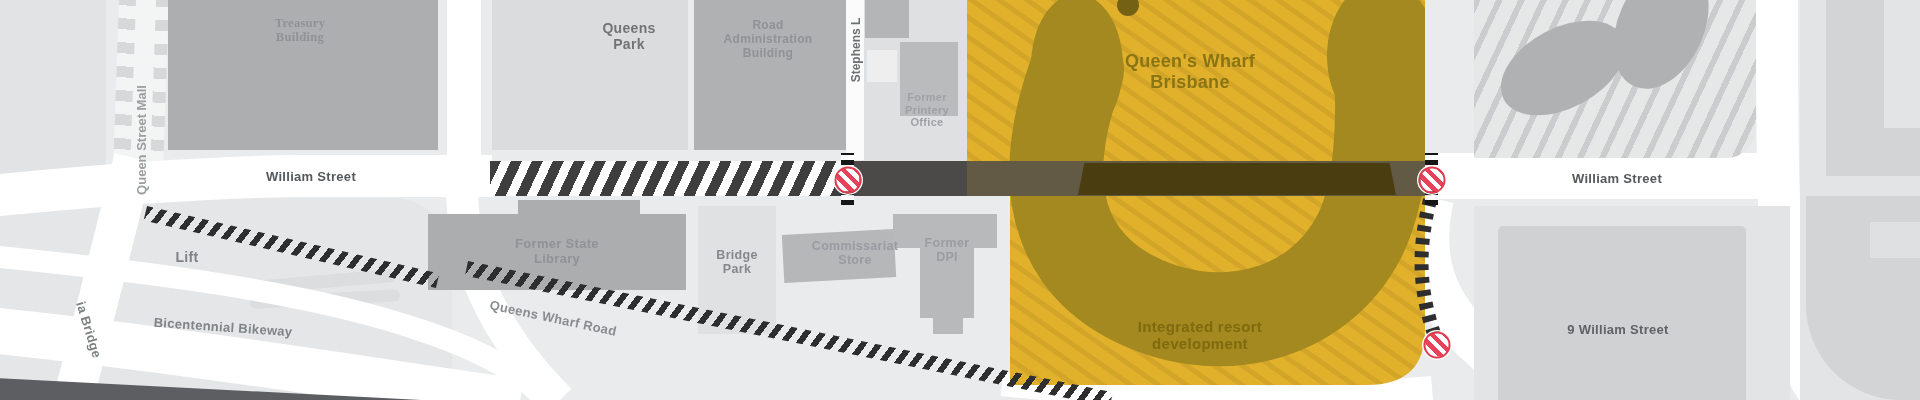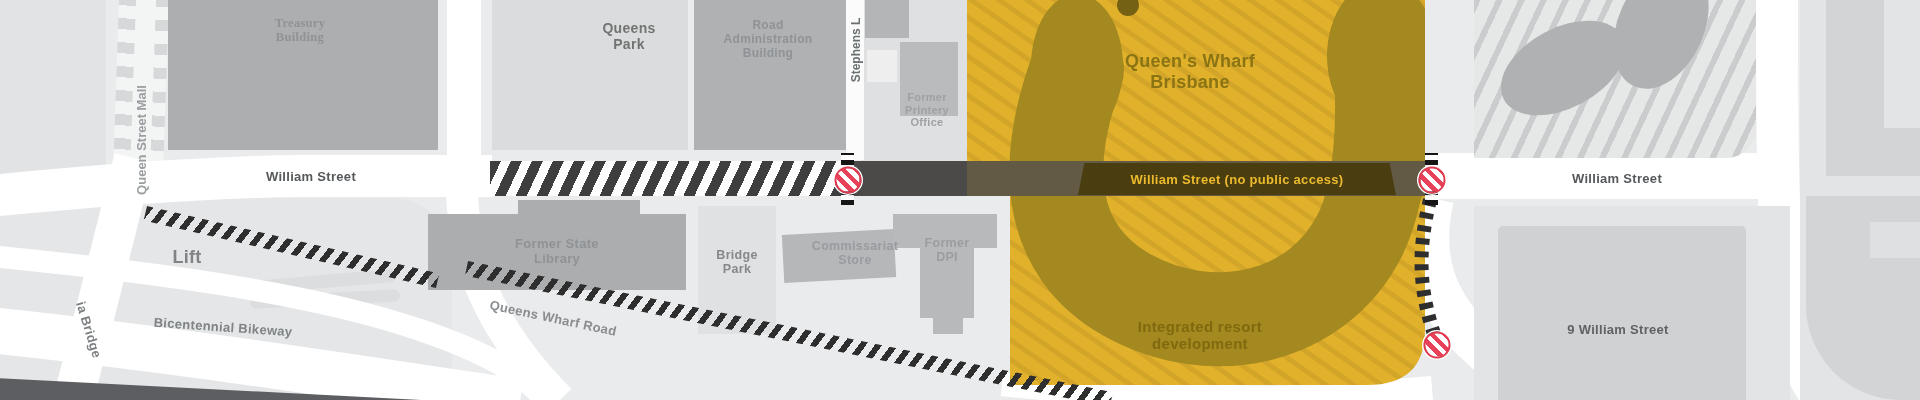--- a/index.html
+++ b/index.html
@@ -177,36 +177,35 @@
 Park</div>
   <div class="lbl bld-lbl" style="left:768px;top:40px;font-size:12px;">Road
 Administration
 Building</div>
   <div class="vlbl" style="left:856px;top:50px;font-size:12px;color:#6B7072;">Stephens L</div>
   <div class="lbl" style="left:927px;top:110px;color:#9EA2A4;font-size:11px;">Former
 Printery
 Office</div>
 
   <div class="lbl st-lbl" style="left:311px;top:177px;">William Street</div>
-  <div class="lbl" style="left:1237px;top:180px;color:#ECBA2E;font-size:13px;white-space:nowrap;">William Street (no public access)</div>
   <div class="lbl st-lbl" style="left:1617px;top:179px;">William Street</div>
 
   <div class="lbl" style="left:1190px;top:72px;color:#8A7414;font-size:18px;">Queen's Wharf
 Brisbane</div>
   <div class="lbl" style="left:1200px;top:335px;color:#80690F;font-size:15px;">Integrated resort
 development</div>
 
   <div class="lbl bld-lbl" style="left:557px;top:252px;font-size:13px;">Former State
 Library</div>
   <div class="lbl" style="left:737px;top:262px;color:#85898B;font-size:12.5px;">Bridge
 Park</div>
   <div class="lbl" style="left:855px;top:253px;color:#989CA0;font-size:12.5px;">Commissariat
 Store</div>
   <div class="lbl" style="left:947px;top:250px;color:#9A9EA0;font-size:12.5px;">Former
 DPI</div>
 
-  <div class="lbl" style="left:187px;top:257px;color:#7F8385;font-size:18px;font-weight:bold;">Lift</div>
+  <div class="lbl" style="left:187px;top:257px;color:#7F8385;font-size:14px;font-weight:bold;">Lift</div>
   <div class="lbl" style="left:223px;top:328px;color:#7F8486;font-size:13px;white-space:nowrap;transform:translate(-50%,-50%) rotate(4deg);">Bicentennial Bikeway</div>
   <div class="lbl" style="left:553px;top:319px;color:#898D8F;font-size:13px;white-space:nowrap;transform:translate(-50%,-50%) rotate(12deg);">Queens Wharf Road</div>
   <div class="lbl" style="left:88px;top:330px;color:#7C8082;font-size:13px;white-space:nowrap;transform:translate(-50%,-50%) rotate(73deg);">ia Bridge</div>
   <div class="lbl" style="left:1618px;top:330px;color:#5F6365;font-size:13px;white-space:nowrap;">9 William Street</div>
 
 </div>
 
 </body></html>

